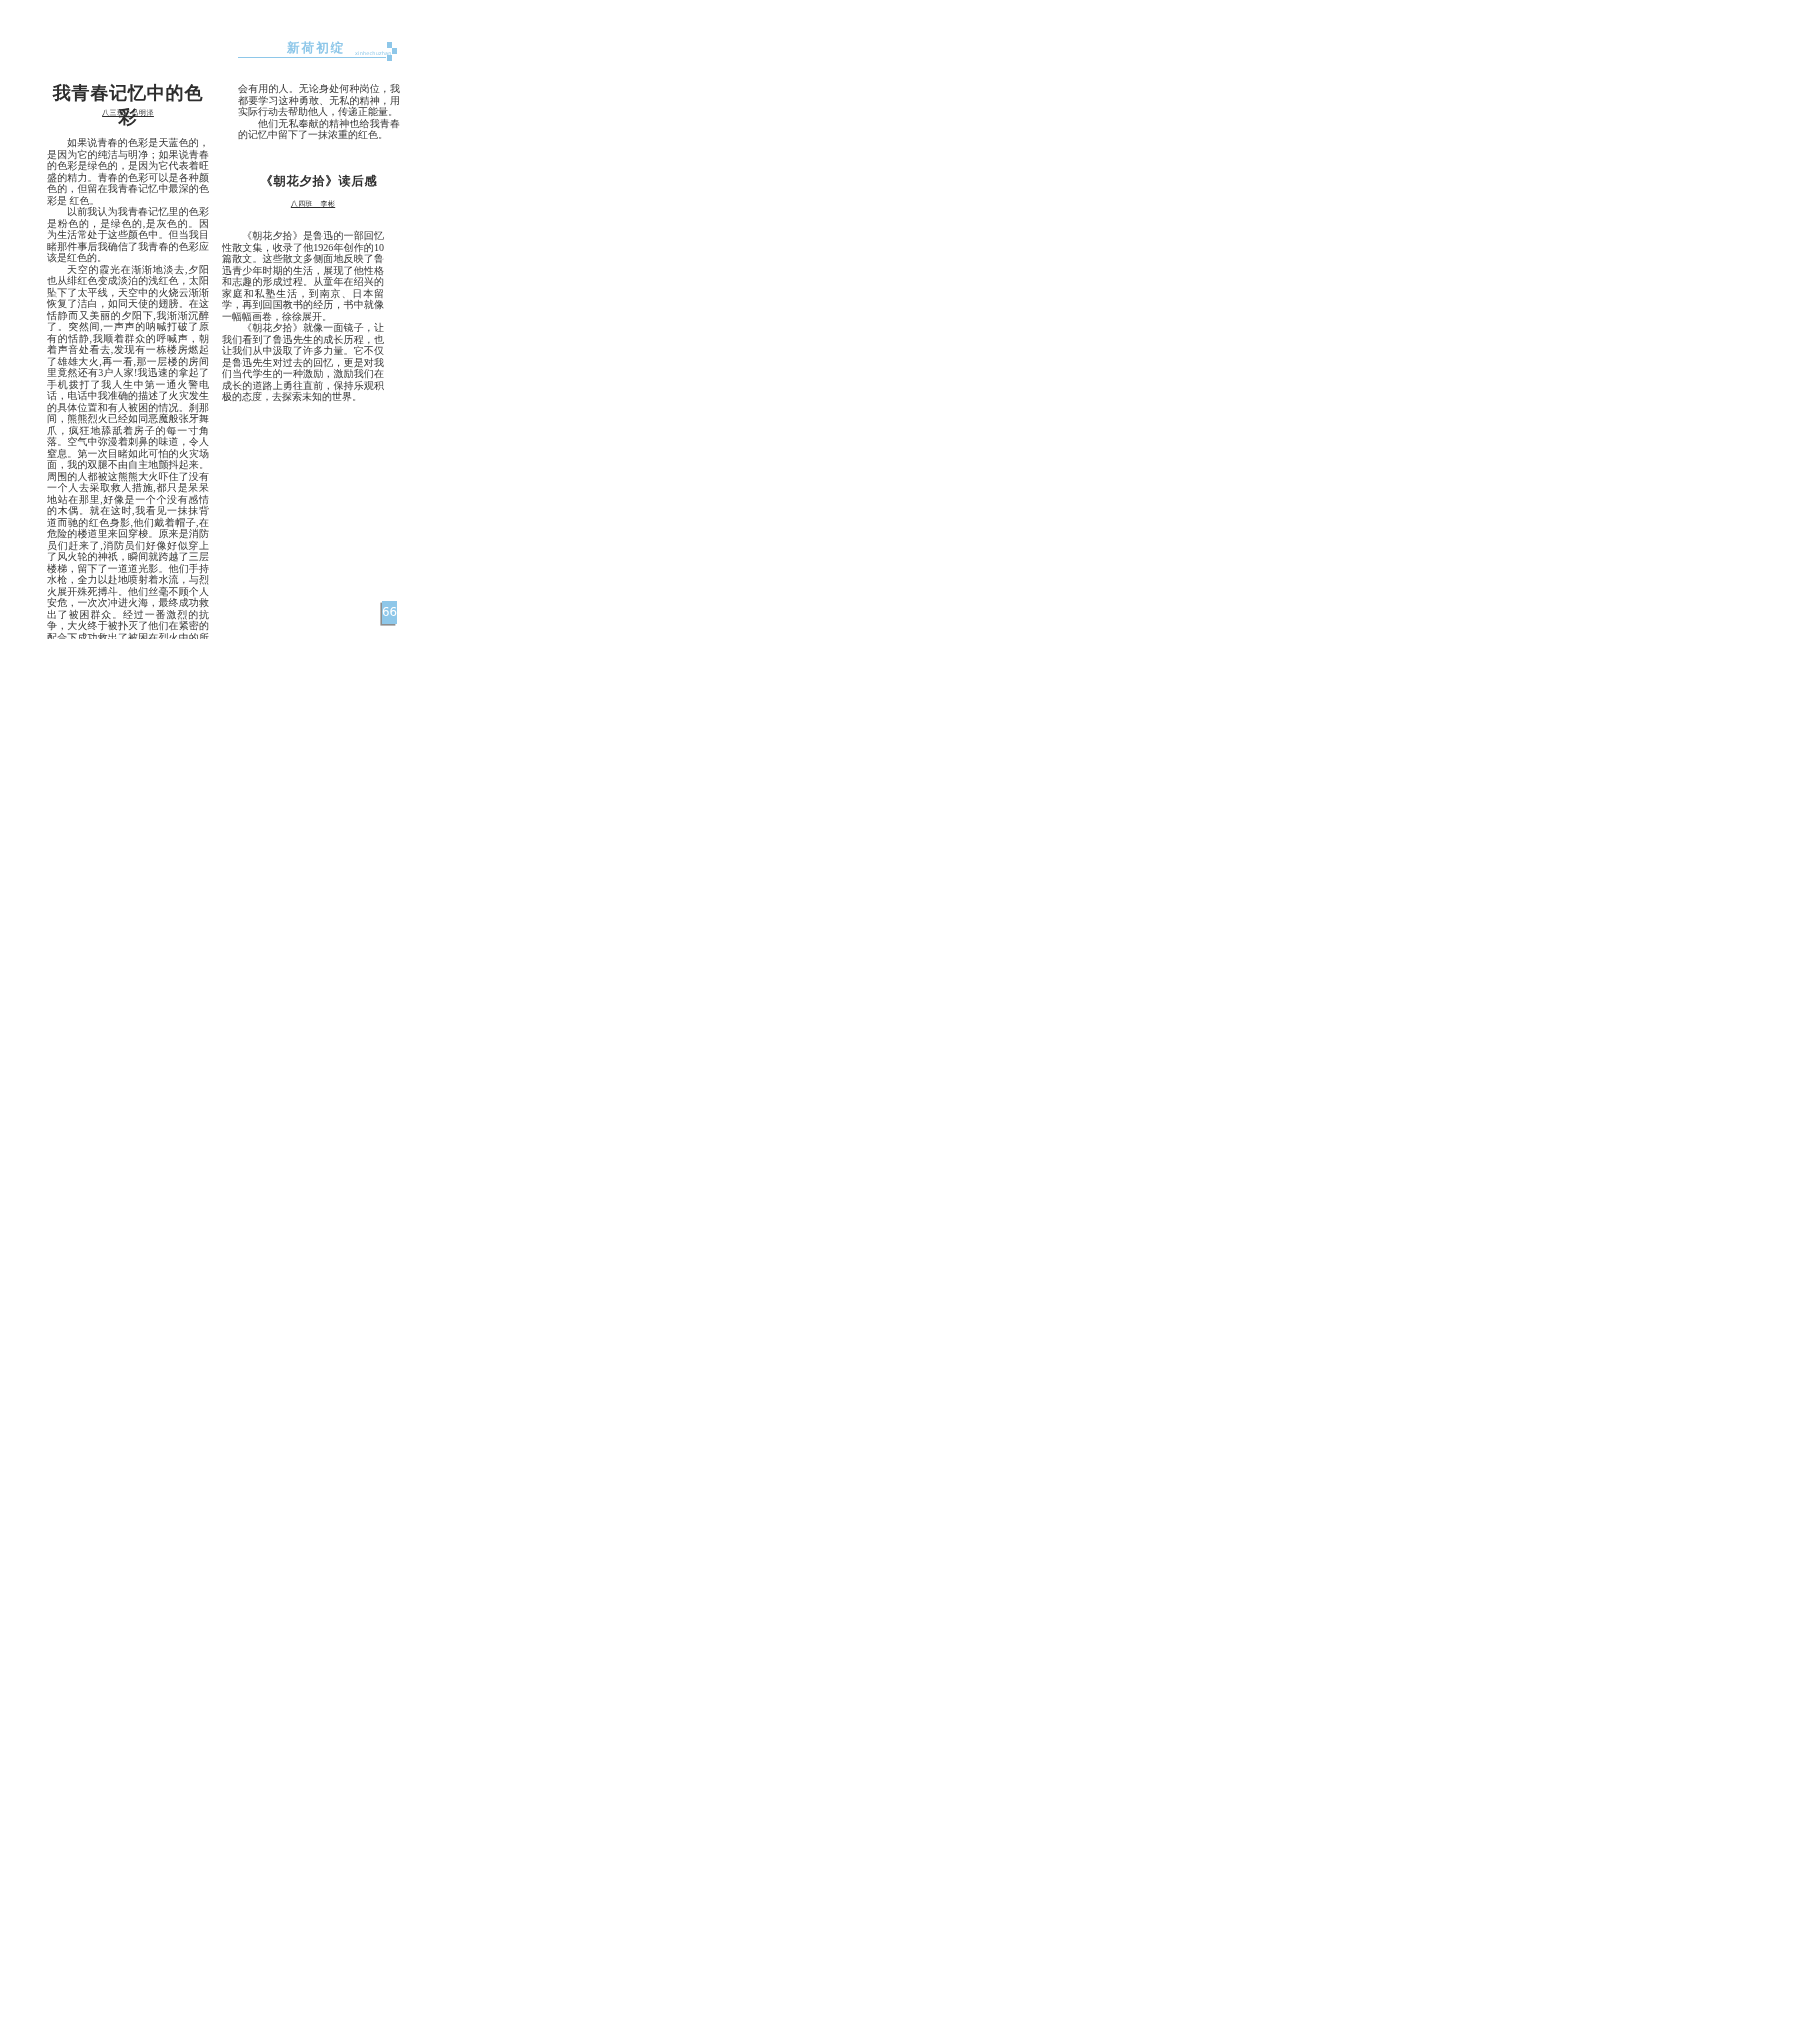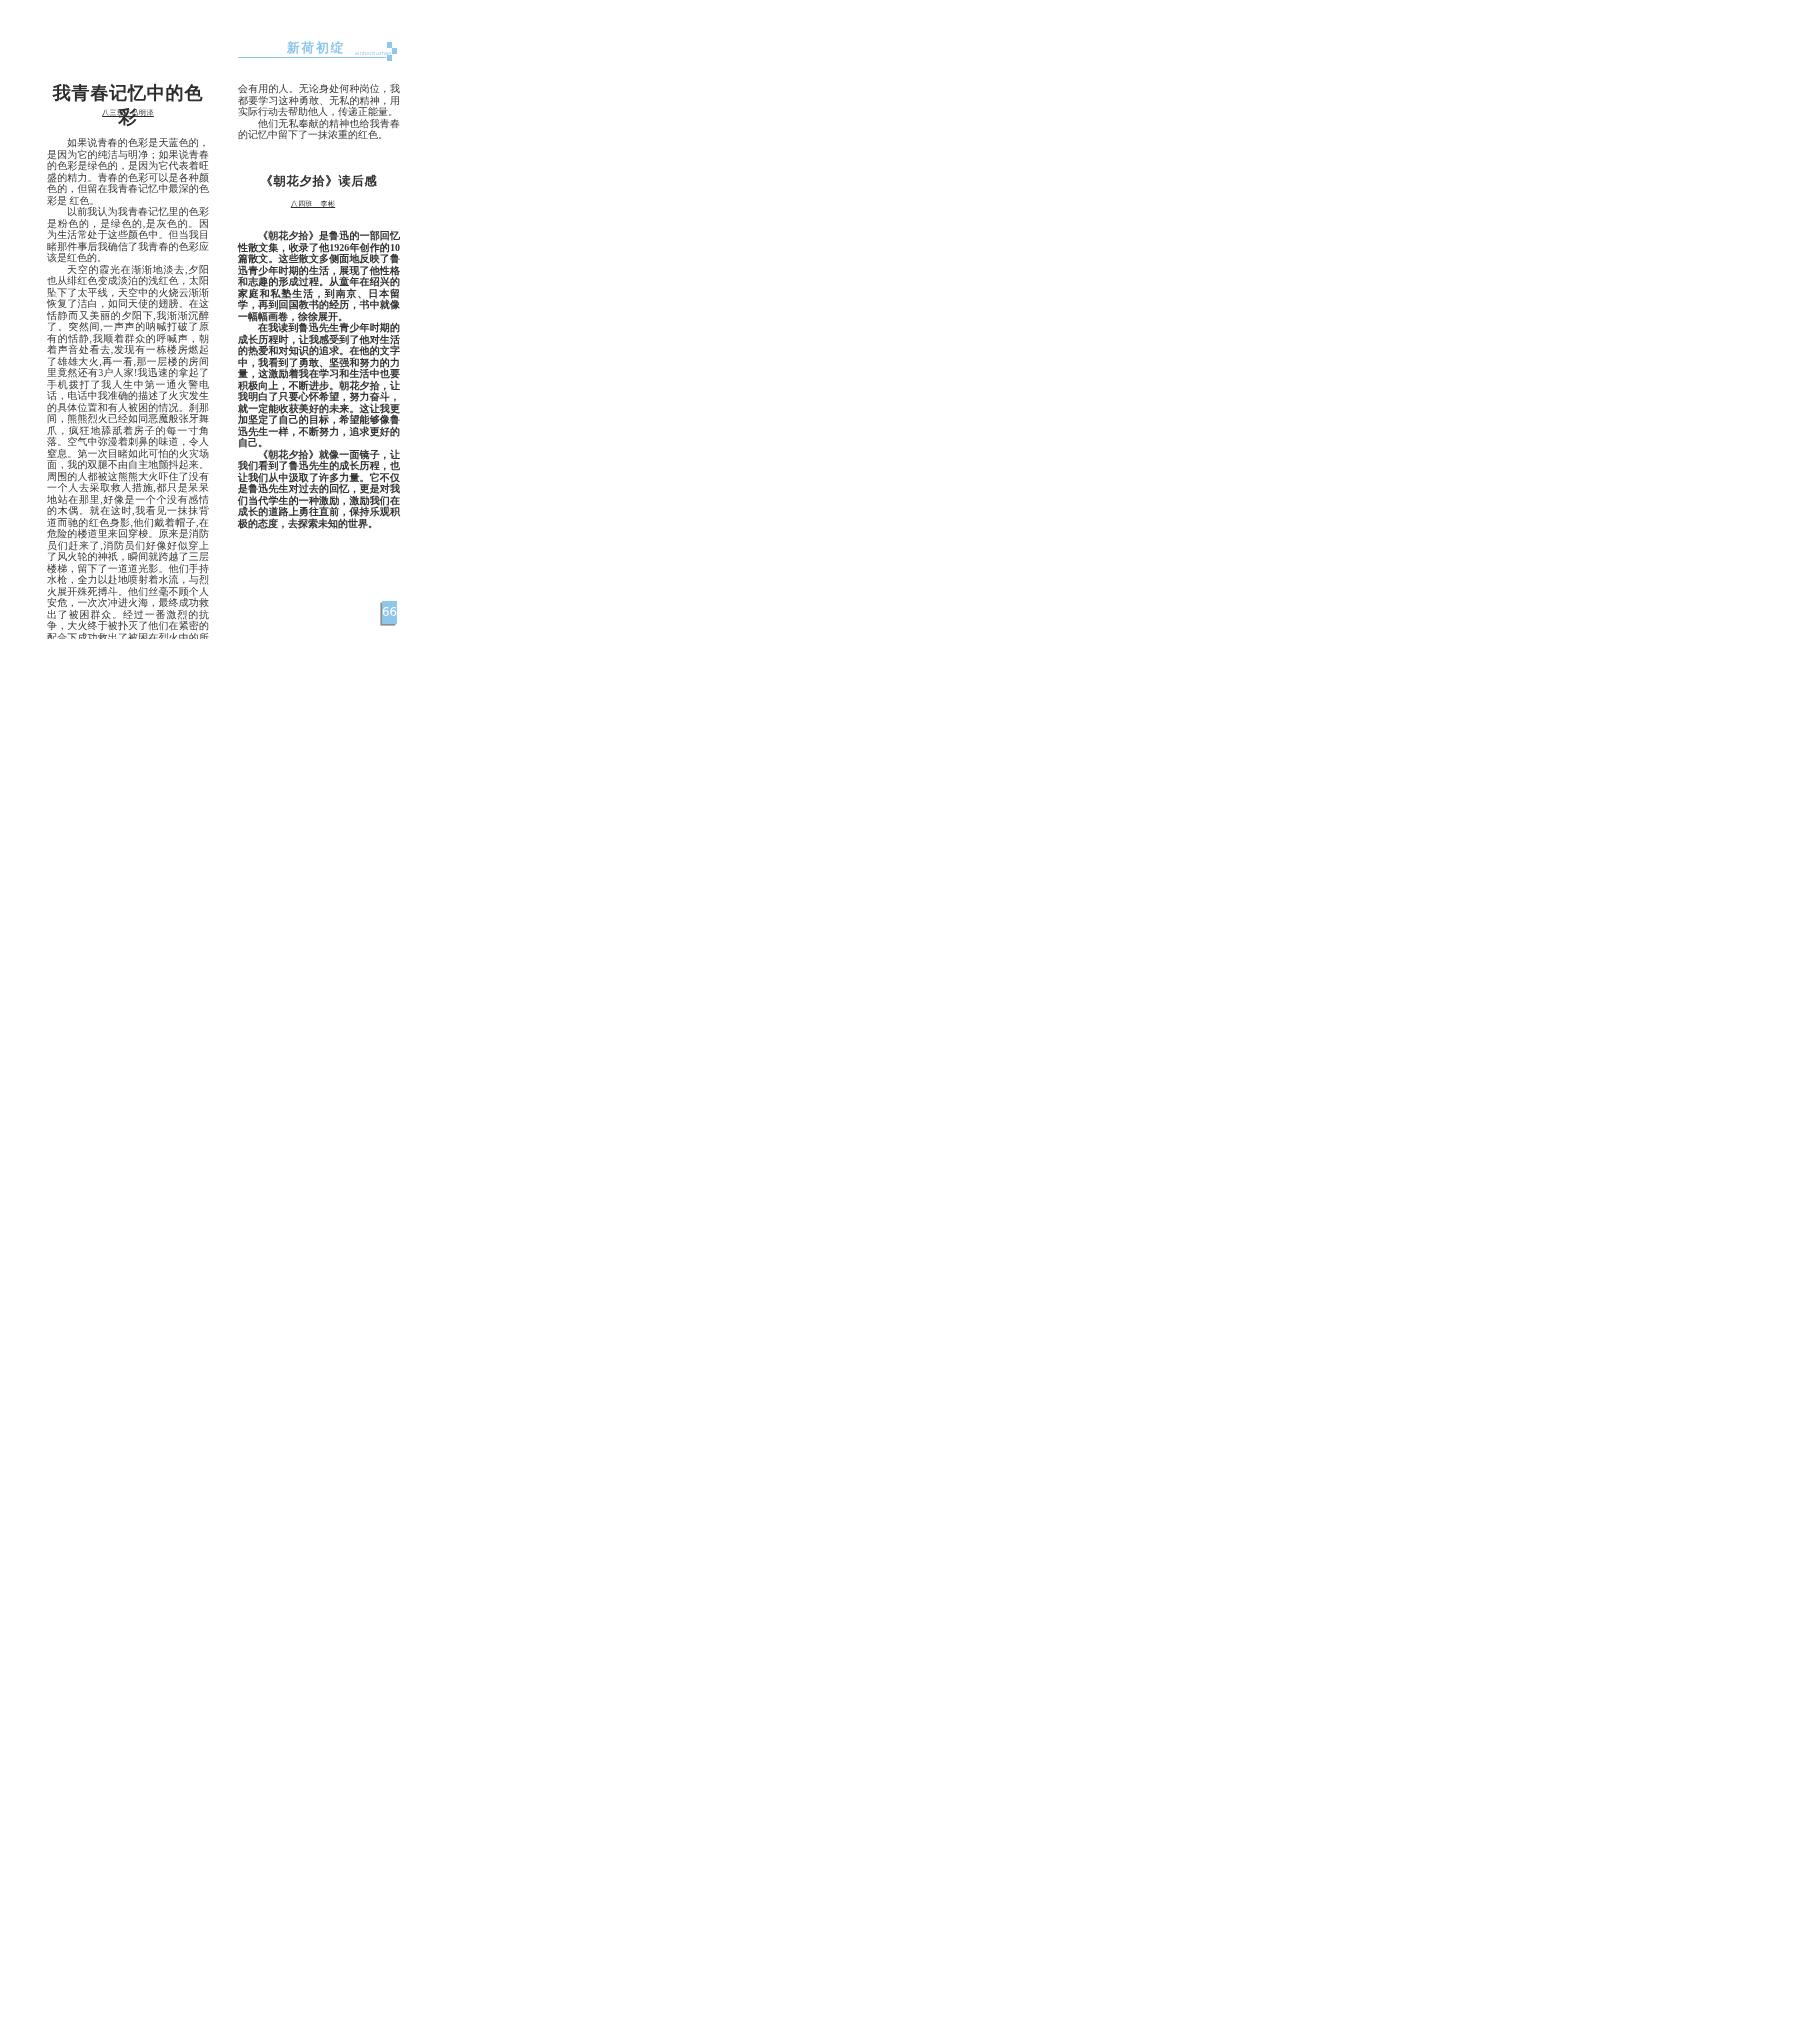--- a/index.html
+++ b/index.html
@@ -41,21 +41,21 @@
   .art-author{
     position:absolute; width:162px; text-align:center;
     font-size:7px; color:var(--title-ink); letter-spacing:0.4px;text-decoration:underline;
   }
   .a1-author{left:47px; top:108px;}
   .a2-author{left:232px; top:199px; width:162px;}
   
   .body-block{position:absolute;}
   .a1-body{left:47px; top:137px; width:162px;}
   .cont-body{left:238px; top:83px; width:162px;}
-  .a2-body{left:238px; top:230px; width:162px;font-weight:bold;}
+  .a2-body{left:222px; top:230px; width:162px;}
   .para{
     margin:0; font-size:10px; line-height:11.5px;
     text-align:justify; color:var(--ink);
   }
   .indent{text-indent:2em;}
   
   .page-number{
     position:absolute; left:382px; top:601px; width:15px; height:23px;
     background:var(--blue); box-shadow:-1.6px 1.6px 0 #8d8d8d;
     color:#ffffff; text-align:left; line-height:23px; font-size:11.8px;
@@ -85,21 +85,20 @@
 
   <div class="body-block cont-body">
     <p class="para">会有用的人。无论身处何种岗位，我都要学习这种勇敢、无私的精神，用实际行动去帮助他人，传递正能量。</p>
     <p class="para indent">他们无私奉献的精神也给我青春的记忆中留下了一抹浓重的红色。</p>
   </div>
 
   <h1 class="art-title a2-title">《朝花夕拾》读后感</h1>
   <div class="art-author a2-author">八四班　李彬</div>
   <div class="body-block a2-body">
     <p class="para indent">《朝花夕拾》是鲁迅的一部回忆性散文集，收录了他1926年创作的10篇散文。这些散文多侧面地反映了鲁迅青少年时期的生活，展现了他性格和志趣的形成过程。从童年在绍兴的家庭和私塾生活，到南京、日本留学，再到回国教书的经历，书中就像一幅幅画卷，徐徐展开。</p>
-    <p class="para indent">在我读到鲁迅先生青少年时期的成长历程时，让我感受到了他对生活的热爱和对知识的追求。在他的文字中，我看到了勇敢、坚强和努力的力量，这激励着我在学习和生活中也要积极向上，不断进步。朝花夕拾，让我明白了只要心怀希望，努力奋斗，就一定能收获美好的未来。这让我更加坚定了自己的目标，希望能够像鲁迅先生一样，不断努力，追求更好的自己。</p>
     <p class="para indent">《朝花夕拾》就像一面镜子，让我们看到了鲁迅先生的成长历程，也让我们从中汲取了许多力量。它不仅是鲁迅先生对过去的回忆，更是对我们当代学生的一种激励，激励我们在成长的道路上勇往直前，保持乐观积极的态度，去探索未知的世界。</p>
   </div>
 
   <div class="page-number">
     <span>66</span>
   </div>
 
 </div>
 
 

